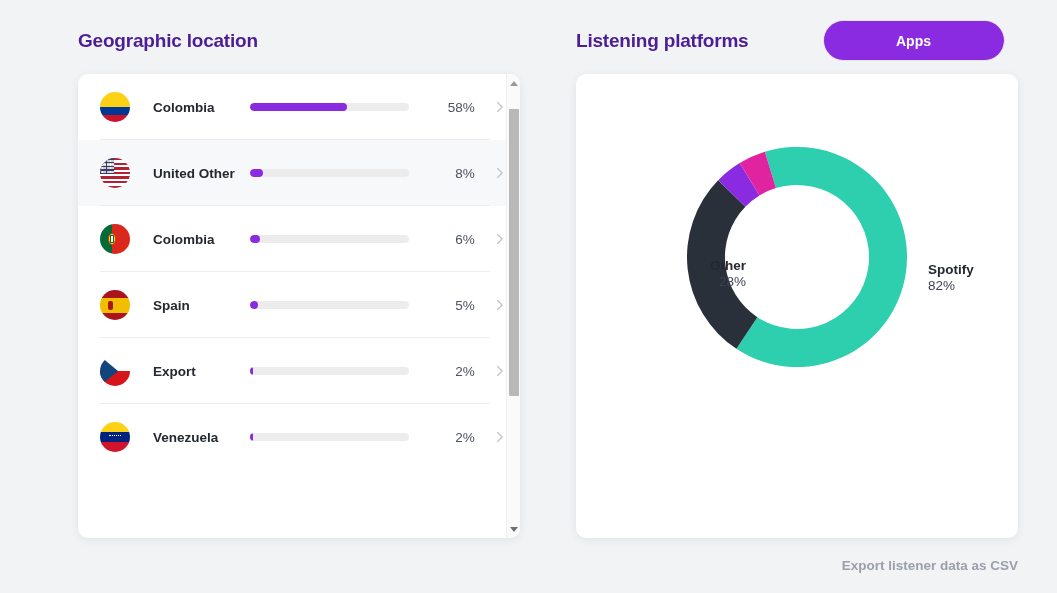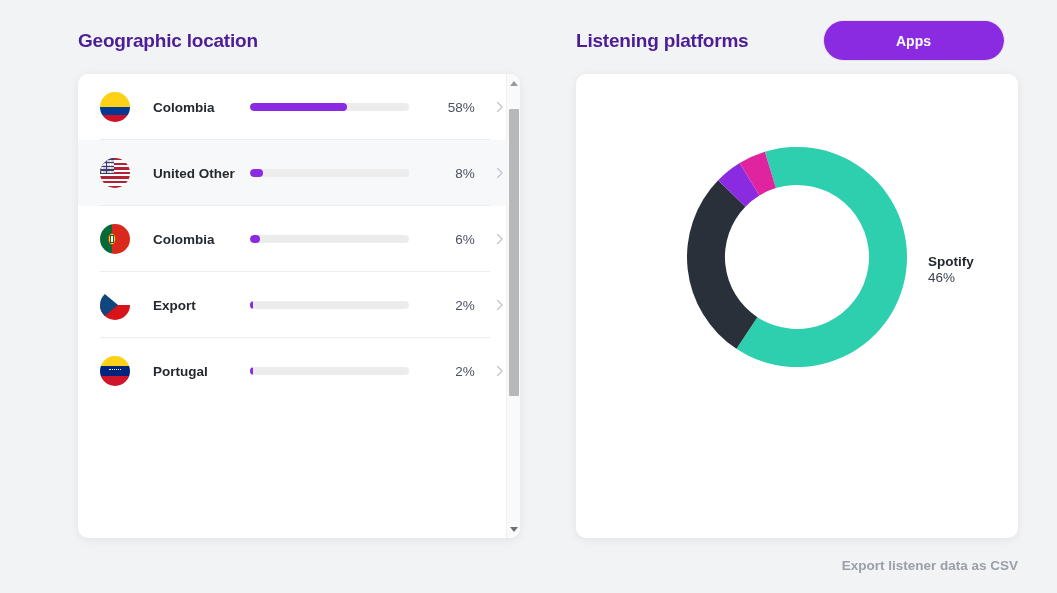--- a/index.html
+++ b/index.html
@@ -174,21 +174,21 @@
   #donut-svg { position: absolute; left: 111px; top: 73px; }
 
   .donut-label {
     position: absolute;
     font-size: 13.5px;
     line-height: 16px;
   }
   .donut-label .lbl-name { font-weight: bold; color: #24292f; }
   .donut-label .lbl-val { color: #3c434f; }
   #label-other { left: 50px; top: 184px; width: 120px; text-align: right; }
-  #label-spotify { left: 352px; top: 180px; width: 120px; text-align: left; }
+  #label-spotify { left: 352px; top: 188px; width: 120px; text-align: left; }
 
   
   #export-link {
     position: absolute;
     right: 39px; top: 558px;
     font-size: 13.5px;
     font-weight: bold;
     color: #9aa0ab;
     cursor: pointer;
   }
@@ -277,20 +277,37 @@
             <div class="bar-fill" style="width: 10px;"></div>
           </div>
           <div class="pct">6%</div>
           <svg class="chev" viewBox="0 0 16 16">
             <path d="M5.5 2.5 L11 8 L5.5 13.5" fill="none" stroke="#c3c6cc" stroke-width="1.6" stroke-linecap="round" stroke-linejoin="round"></path>
           </svg>
           <div class="row-divider"></div>
         </div>
         <div class="geo-row">
           <div class="flag">
+            <div class="b" style="top: 0%; height: 25%; background: rgb(170, 21, 27);"></div>
+            <div class="b" style="top: 25%; height: 50%; background: rgb(241, 191, 0);"></div>
+            <div class="b" style="top: 75%; height: 25%; background: rgb(170, 21, 27);"></div>
+            <div style="position:absolute;left:26%;top:36%;width:17%;height:30%;background:#AA151B;border-radius:2px"></div>
+          </div>
+          <div class="country-name">Spain</div>
+          <div class="bar-wrap">
+            <div class="bar-fill" style="width: 8px;"></div>
+          </div>
+          <div class="pct">5%</div>
+          <svg class="chev" viewBox="0 0 16 16">
+            <path d="M5.5 2.5 L11 8 L5.5 13.5" fill="none" stroke="#c3c6cc" stroke-width="1.6" stroke-linecap="round" stroke-linejoin="round"></path>
+          </svg>
+          <div class="row-divider"></div>
+        </div>
+        <div class="geo-row">
+          <div class="flag">
             <div class="b" style="top: 0%; height: 50%; background: rgb(255, 255, 255);"></div>
             <div class="b" style="top: 50%; height: 50%; background: rgb(215, 20, 26);"></div>
             <div style="position:absolute;left:0;top:0;width:0;height:0;border-top:15px solid transparent;border-bottom:15px solid transparent;border-left:18px solid #11457E"></div>
           </div>
           <div class="country-name">Export</div>
           <div class="bar-wrap">
             <div class="bar-fill" style="width: 3px;"></div>
           </div>
           <div class="pct">2%</div>
           <svg class="chev" viewBox="0 0 16 16">
@@ -298,21 +315,21 @@
           </svg>
           <div class="row-divider"></div>
         </div>
         <div class="geo-row">
           <div class="flag">
             <div class="b" style="top: 0%; height: 34%; background: rgb(252, 209, 22);"></div>
             <div class="b" style="top: 34%; height: 33%; background: rgb(0, 36, 125);"></div>
             <div class="b" style="top: 67%; height: 33%; background: rgb(207, 20, 43);"></div>
             <div style="position:absolute;left:30%;top:44%;width:40%;height:10%;border-top:1.5px dotted #fff;"></div>
           </div>
-          <div class="country-name">Portugal</div>
+          <div class="country-name">Venezuela</div>
           <div class="bar-wrap">
             <div class="bar-fill" style="width: 3px;"></div>
           </div>
           <div class="pct">2%</div>
           <svg class="chev" viewBox="0 0 16 16">
             <path d="M5.5 2.5 L11 8 L5.5 13.5" fill="none" stroke="#c3c6cc" stroke-width="1.6" stroke-linecap="round" stroke-linejoin="round"></path>
           </svg>
           <div class="row-divider"></div>
         </div>
       </div>
@@ -335,22 +352,26 @@
   </div>
 
   <div id="platforms-card">
     <svg id="donut-svg" width="220" height="220" viewBox="0 0 220 220">
         <path d="M 77.83911248049897 4.806476844066083 A 110 110 0 1 1 49.44711859065048 201.83326495897472 L 70.33786267687607 170.15078854812845 A 72.05 72.05 0 1 0 88.93461867472682 41.09824233286329 Z" fill="#2dcfae"></path>
         <path d="M 49.44711859065048 201.83326495897472 A 110 110 0 0 1 31.13983315844692 33.31183868599787 L 58.346590718782736 59.76925433932861 A 72.05 72.05 0 0 0 70.33786267687607 170.15078854812845 Z" fill="#2a303a"></path>
         <path d="M 31.13983315844692 33.31183868599787 A 110 110 0 0 1 52.68894049753661 16.10941229971398 L 72.46125602588648 48.50166505631266 A 72.05 72.05 0 0 0 58.346590718782736 59.76925433932861 Z" fill="#8a2be2"></path>
         <path d="M 52.68894049753661 16.10941229971398 A 110 110 0 0 1 77.83911248049901 4.806476844066083 L 88.93461867472686 41.09824233286328 A 72.05 72.05 0 0 0 72.46125602588648 48.50166505631266 Z" fill="#e0249f"></path>
       </svg>
 
+    <div class="donut-label" id="label-other">
+      <div class="lbl-name">Other</div>
+      <div class="lbl-val">28%</div>
+    </div>
 
     <div class="donut-label" id="label-spotify">
       <div class="lbl-name">Spotify</div>
-      <div class="lbl-val">46%</div>
+      <div class="lbl-val">82%</div>
     </div>
   </div>
 
   <div id="export-link">Export listener data as CSV</div>
 
 </div>
 
 </body></html>

